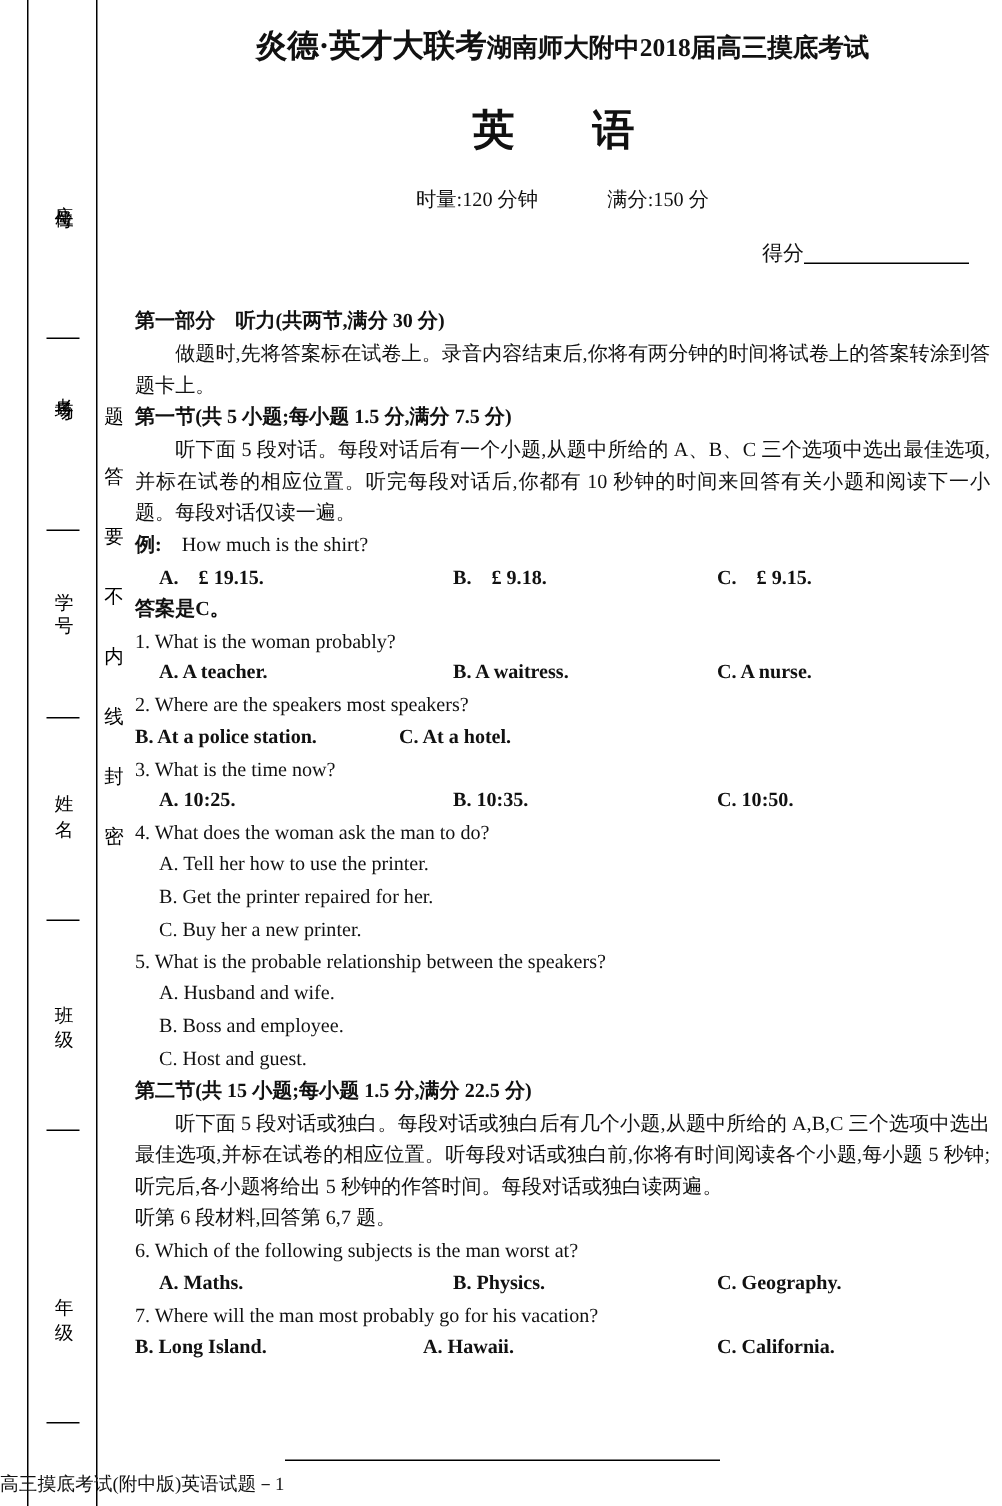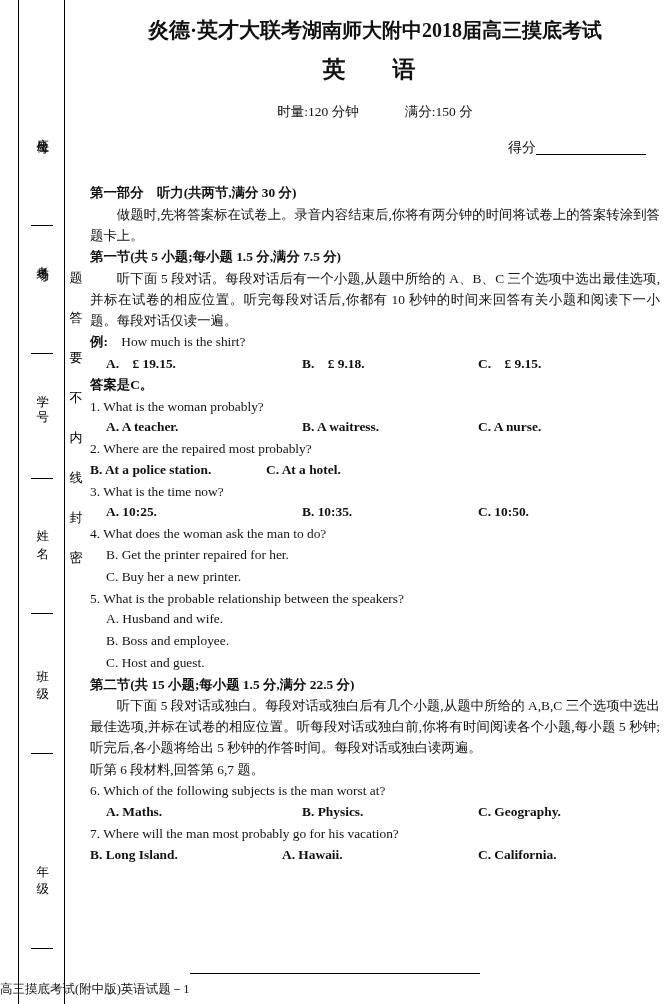--- a/index.html
+++ b/index.html
@@ -55,26 +55,26 @@
   .title{
     text-align:center;
     margin-top:16px;
     font-size:21px;
     font-weight:bold;
     font-family:"Liberation Serif", serif;
     letter-spacing:0px;
     white-space:nowrap;
   }
   .title .brand{font-size:21px;}
-  .title .school{font-size:20px;font-family:Liberation Serif, serif;}
+  .title .school{font-size:17px;font-family:Liberation Serif, serif;}
   .subject{
     text-align:center;
-    font-size:23px;
+    font-size:28px;
     font-weight:bold;
-    margin-top:10px;
+    margin-top:24px;
     letter-spacing:12px;
   }
   .meta{
     text-align:center;
     font-size:13.5px;
     margin-top:18px;
   }
   .meta .gap{display:inline-block;width:46px;}
   .score{
     margin-top:18px;
@@ -211,41 +211,42 @@
         <span>What is the woman probably?</span>
       </div>
       <div class="opts">
         <span class="o o1">A. A teacher.</span>
         <span class="o o2">B. A waitress.</span>
         <span class="o o3">C. A nurse.</span>
       </div>
 
       <div class="q">
         <span>2.</span>
-        <span>Where are the repaired most probably?</span>
+        <span>Where are the speakers most speakers?</span>
       </div>
       <div class="opts">
         <span class="o o2">B. At a police station.</span>
         <span class="o o3">C. At a hotel.</span>
       </div>
 
       <div class="q">
         <span>3.</span>
         <span>What is the time now?</span>
       </div>
       <div class="opts">
         <span class="o o1">A. 10:25.</span>
         <span class="o o2">B. 10:35.</span>
         <span class="o o3">C. 10:50.</span>
       </div>
 
       <div class="q">
         <span>4.</span>
         <span>What does the woman ask the man to do?</span>
       </div>
+      <div class="p sub">A. Tell her how to use the printer.</div>
       <div class="p sub">B. Get the printer repaired for her.</div>
       <div class="p sub">C. Buy her a new printer.</div>
 
       <div class="q">
         <span>5.</span>
         <span>What is the probable relationship between the speakers?</span>
       </div>
       <div class="p sub">A. Husband and wife.</div>
       <div class="p sub">B. Boss and employee.</div>
       <div class="p sub">C. Host and guest.</div>

